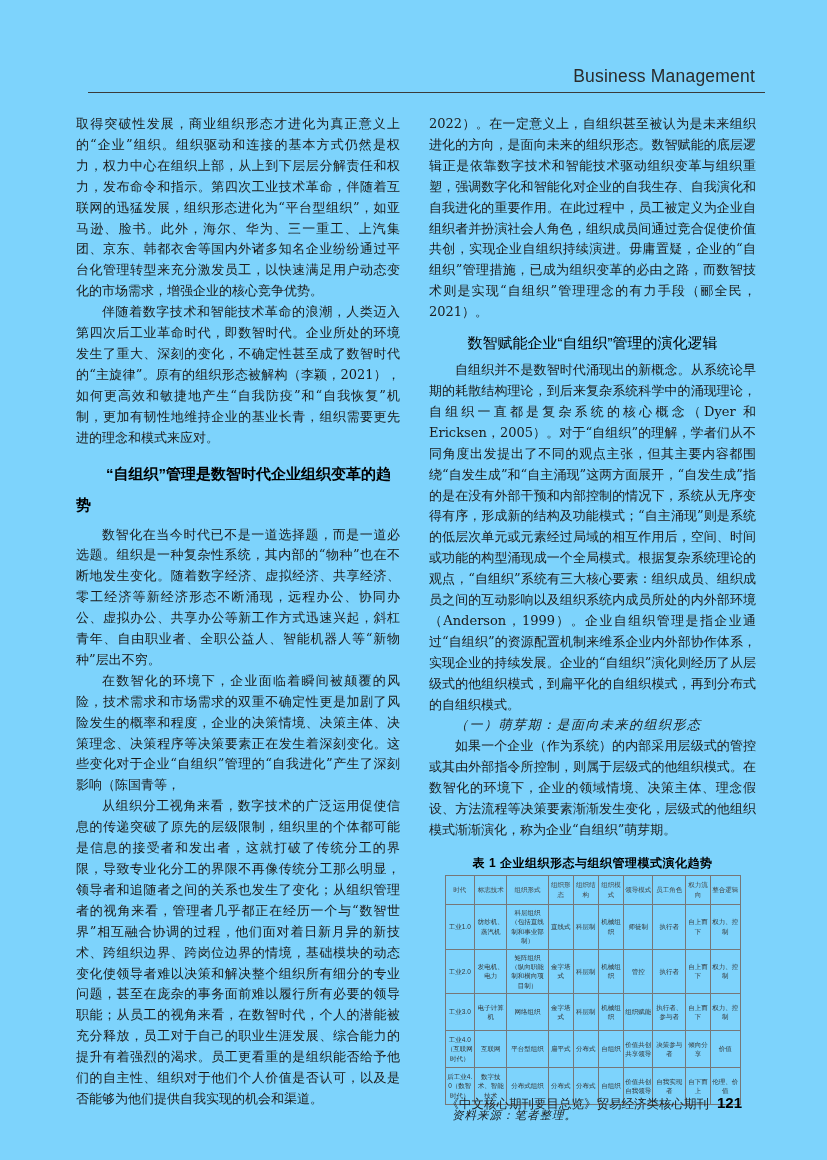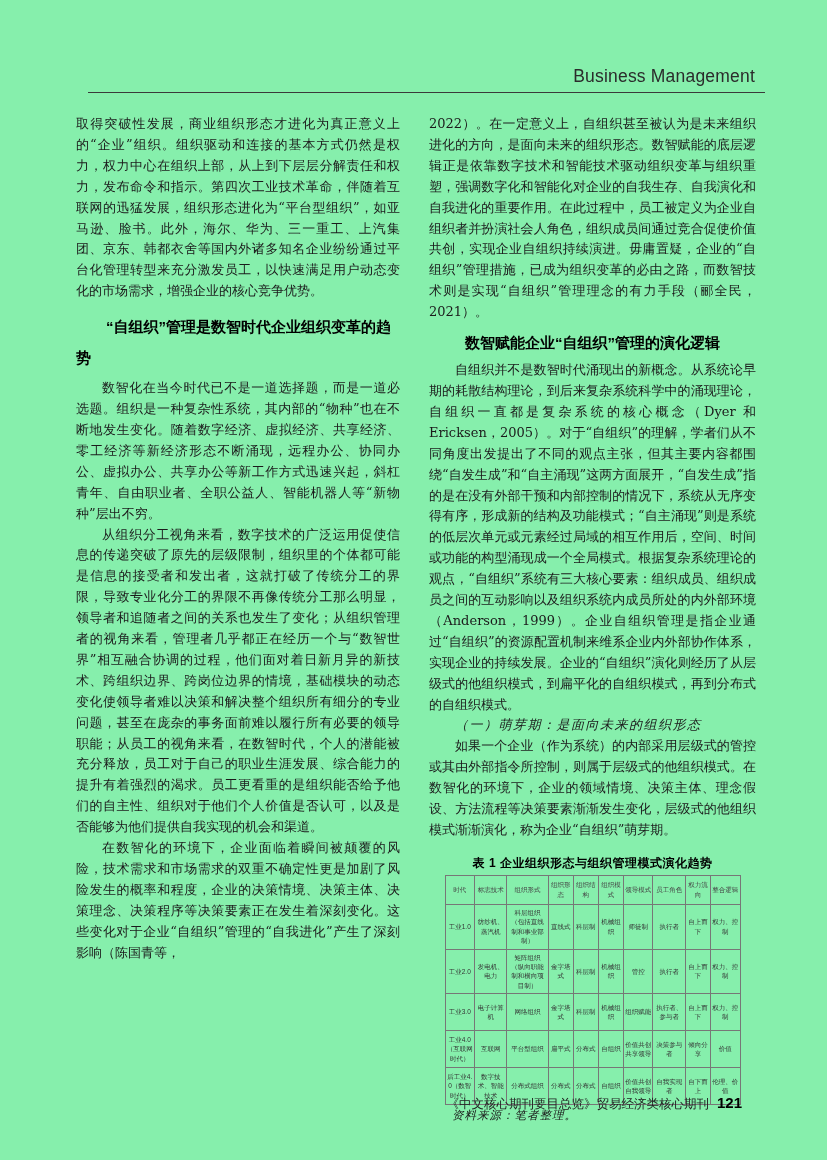--- a/index.html
+++ b/index.html
@@ -1,20 +1,20 @@
 <!DOCTYPE html>
 <html><head>
 <meta charset="utf-8">
 <style>
   html,body{margin:0;padding:0;background:#e8e8e6;}
   .page{
     position:relative;
     width:827px;height:1160px;
     margin:0 auto;
-    background:#86efac;
+    background:#7dd3fc;
     color:#1b1b1b;
     font-family:"DejaVu Serif","Liberation Serif",serif;
     overflow:hidden;
     box-sizing:border-box;
   }
   
   .hdr-title{
     position:absolute;top:66px;left:88px;right:72px;
     text-align:right;
     font-family:"Liberation Sans",sans-serif;
@@ -32,21 +32,21 @@
   .col p{margin:0;text-indent:2em;}
   .col p.cont{text-indent:0;}
   .sec-h1{
     font-family:"Liberation Sans",sans-serif;
     font-weight:bold;font-size:15px;line-height:31px;
     text-indent:2em;text-align:left;
     margin:9px 0 5px 0;color:#000;
   }
   .sec-h2{
     font-family:"Liberation Sans",sans-serif;
-    font-weight:bold;font-size:15px;line-height:22px;
+    font-weight:normal;font-size:15px;line-height:22px;
     text-align:center;text-indent:0;
     margin:9px 0 6px 0;color:#000;
   }
   .kaiti{
     font-style:italic;letter-spacing:1.5px;
     margin:2px 0;
   }
   
   .tbl-caption{
     font-family:"Liberation Sans",sans-serif;
@@ -92,24 +92,25 @@
 </head>
 <body>
 
 <div class="page">
 
   <div class="hdr-title">Business Management</div>
   <div class="hdr-rule"></div>
 
   <div class="col col-left">
     <p class="cont">取得突破性发展，商业组织形态才进化为真正意义上的“企业”组织。组织驱动和连接的基本方式仍然是权力，权力中心在组织上部，从上到下层层分解责任和权力，发布命令和指示。第四次工业技术革命，伴随着互联网的迅猛发展，组织形态进化为“平台型组织”，如亚马逊、脸书。此外，海尔、华为、三一重工、上汽集团、京东、韩都衣舍等国内外诸多知名企业纷纷通过平台化管理转型来充分激发员工，以快速满足用户动态变化的市场需求，增强企业的核心竞争优势。</p>
+    <p>伴随着数字技术和智能技术革命的浪潮，人类迈入第四次后工业革命时代，即数智时代。企业所处的环境发生了重大、深刻的变化，不确定性甚至成了数智时代的“主旋律”。原有的组织形态被解构（李颖，2021），如何更高效和敏捷地产生“自我防疫”和“自我恢复”机制，更加有韧性地维持企业的基业长青，组织需要更先进的理念和模式来应对。</p>
     <div class="sec-h1">“自组织”管理是数智时代企业组织变革的趋势</div>
     <p>数智化在当今时代已不是一道选择题，而是一道必选题。组织是一种复杂性系统，其内部的“物种”也在不断地发生变化。随着数字经济、虚拟经济、共享经济、零工经济等新经济形态不断涌现，远程办公、协同办公、虚拟办公、共享办公等新工作方式迅速兴起，斜杠青年、自由职业者、全职公益人、智能机器人等“新物种”层出不穷。</p>
+    <p>在数智化的环境下，企业面临着瞬间被颠覆的风险，技术需求和市场需求的双重不确定性更是加剧了风险发生的概率和程度，企业的决策情境、决策主体、决策理念、决策程序等决策要素正在发生着深刻变化。这些变化对于企业“自组织”管理的“自我进化”产生了深刻影响（陈国青等，</p>
     <p>从组织分工视角来看，数字技术的广泛运用促使信息的传递突破了原先的层级限制，组织里的个体都可能是信息的接受者和发出者，这就打破了传统分工的界限，导致专业化分工的界限不再像传统分工那么明显，领导者和追随者之间的关系也发生了变化；从组织管理者的视角来看，管理者几乎都正在经历一个与“数智世界”相互融合协调的过程，他们面对着日新月异的新技术、跨组织边界、跨岗位边界的情境，基础模块的动态变化使领导者难以决策和解决整个组织所有细分的专业问题，甚至在庞杂的事务面前难以履行所有必要的领导职能；从员工的视角来看，在数智时代，个人的潜能被充分释放，员工对于自己的职业生涯发展、综合能力的提升有着强烈的渴求。员工更看重的是组织能否给予他们的自主性、组织对于他们个人价值是否认可，以及是否能够为他们提供自我实现的机会和渠道。</p>
-    <p>在数智化的环境下，企业面临着瞬间被颠覆的风险，技术需求和市场需求的双重不确定性更是加剧了风险发生的概率和程度，企业的决策情境、决策主体、决策理念、决策程序等决策要素正在发生着深刻变化。这些变化对于企业“自组织”管理的“自我进化”产生了深刻影响（陈国青等，</p>
   </div>
 
   <div class="col col-right">
     <p class="cont">2022）。在一定意义上，自组织甚至被认为是未来组织进化的方向，是面向未来的组织形态。数智赋能的底层逻辑正是依靠数字技术和智能技术驱动组织变革与组织重塑，强调数字化和智能化对企业的自我生存、自我演化和自我进化的重要作用。在此过程中，员工被定义为企业自组织者并扮演社会人角色，组织成员间通过竞合促使价值共创，实现企业自组织持续演进。毋庸置疑，企业的“自组织”管理措施，已成为组织变革的必由之路，而数智技术则是实现“自组织”管理理念的有力手段（郦全民，2021）。</p>
     <div class="sec-h2">数智赋能企业“自组织”管理的演化逻辑</div>
     <p>自组织并不是数智时代涌现出的新概念。从系统论早期的耗散结构理论，到后来复杂系统科学中的涌现理论，自组织一直都是复杂系统的核心概念（Dyer 和 Ericksen，2005）。对于“自组织”的理解，学者们从不同角度出发提出了不同的观点主张，但其主要内容都围绕“自发生成”和“自主涌现”这两方面展开，“自发生成”指的是在没有外部干预和内部控制的情况下，系统从无序变得有序，形成新的结构及功能模式；“自主涌现”则是系统的低层次单元或元素经过局域的相互作用后，空间、时间或功能的构型涌现成一个全局模式。根据复杂系统理论的观点，“自组织”系统有三大核心要素：组织成员、组织成员之间的互动影响以及组织系统内成员所处的内外部环境（Anderson，1999）。企业自组织管理是指企业通过“自组织”的资源配置机制来维系企业内外部协作体系，实现企业的持续发展。企业的“自组织”演化则经历了从层级式的他组织模式，到扁平化的自组织模式，再到分布式的自组织模式。</p>
     <p class="kaiti">（一）萌芽期：是面向未来的组织形态</p>
     <p>如果一个企业（作为系统）的内部采用层级式的管控或其由外部指令所控制，则属于层级式的他组织模式。在数智化的环境下，企业的领域情境、决策主体、理念假设、方法流程等决策要素渐渐发生变化，层级式的他组织模式渐渐演化，称为企业“自组织”萌芽期。</p>
 
     <div class="tbl-caption">表 1  企业组织形态与组织管理模式演化趋势</div>

